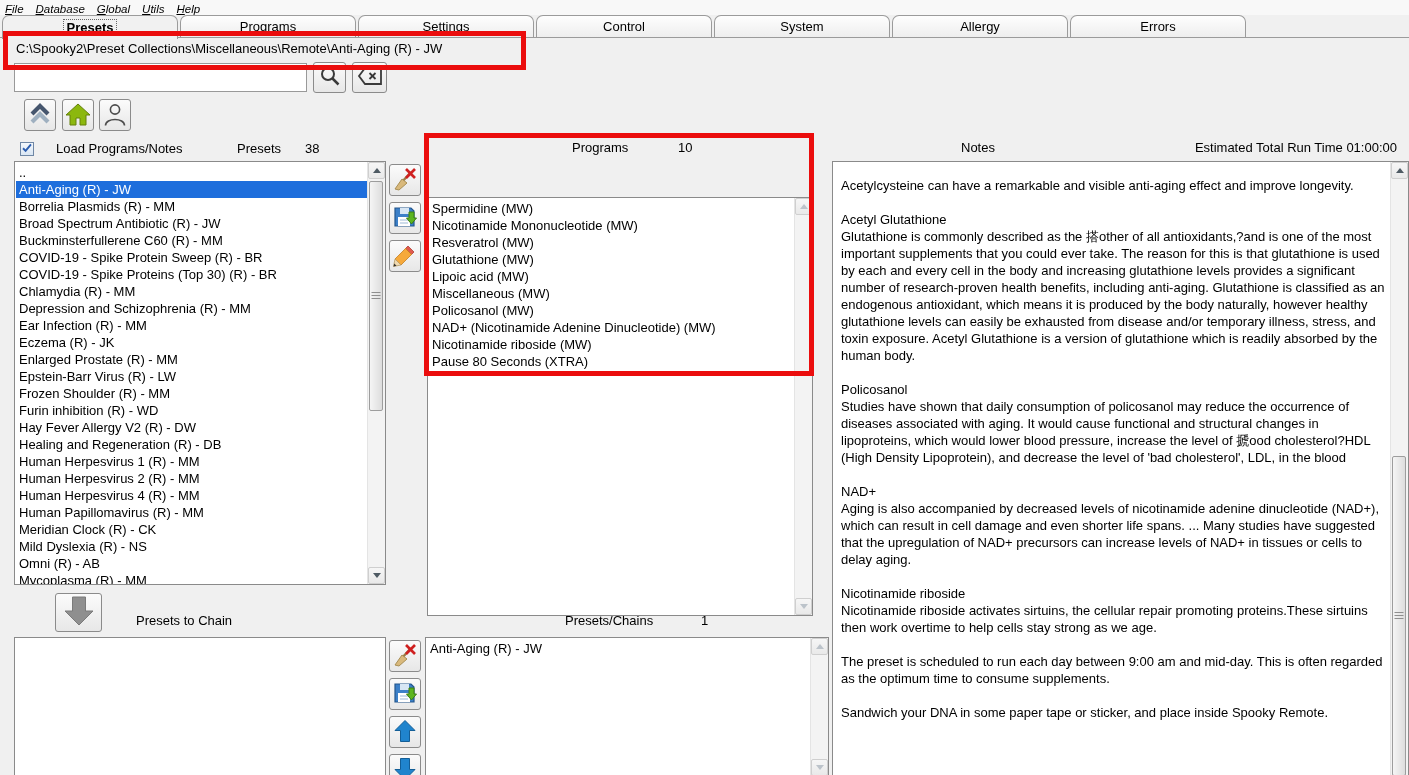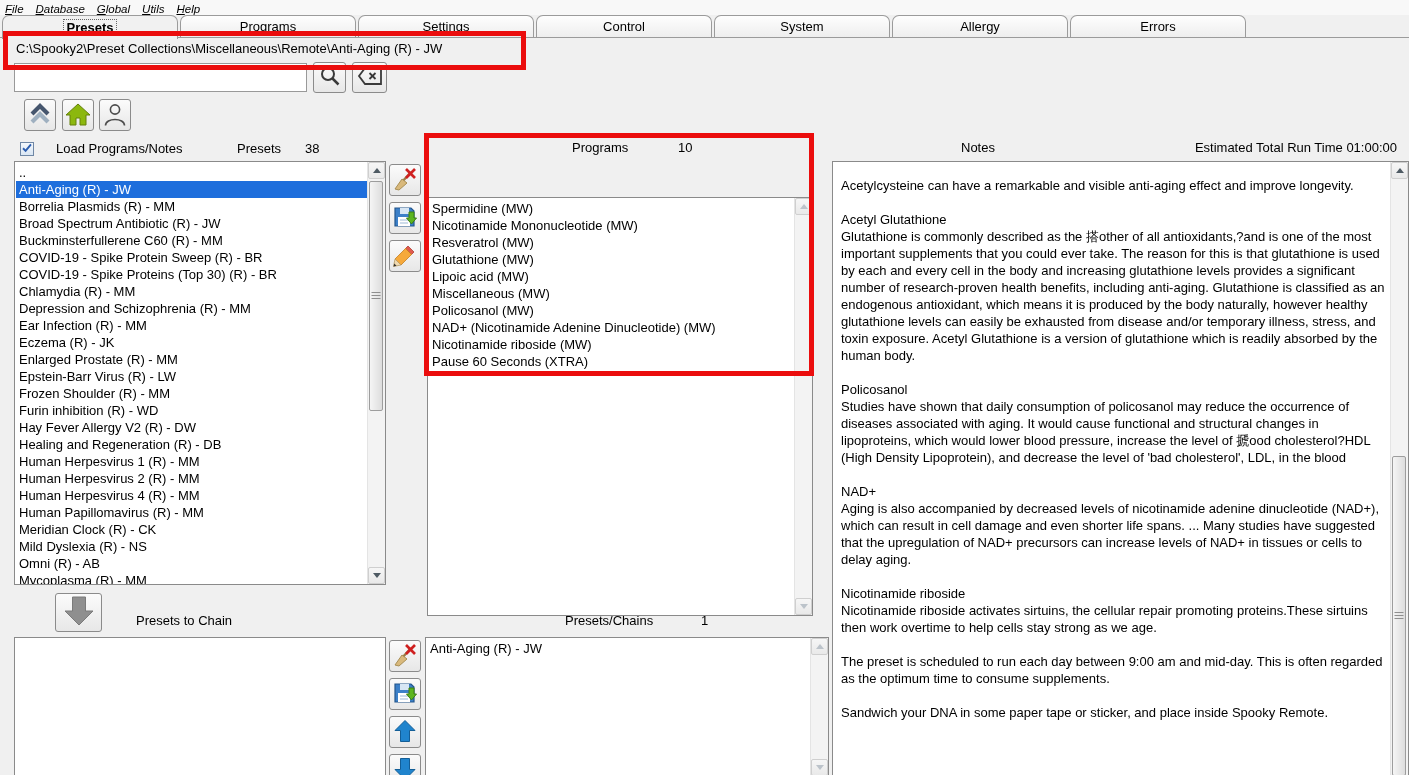--- a/index.html
+++ b/index.html
@@ -270,21 +270,21 @@
 
   <div class="list-item">Spermidine (MW)</div>
       <div class="list-item">Nicotinamide Mononucleotide (MW)</div>
       <div class="list-item">Resveratrol (MW)</div>
       <div class="list-item">Glutathione (MW)</div>
       <div class="list-item">Lipoic acid (MW)</div>
       <div class="list-item">Miscellaneous (MW)</div>
       <div class="list-item">Policosanol (MW)</div>
       <div class="list-item">NAD+ (Nicotinamide Adenine Dinucleotide) (MW)</div>
       <div class="list-item">Nicotinamide riboside (MW)</div>
-      <div class="list-item">Pause 60 Seconds (XTRA)</div>
+      <div class="list-item">Pause 80 Seconds (XTRA)</div>
     </div>
   <div class="vscroll">
     <div class="sb-btn up disabled">
         <div class="tri-up"></div>
       </div>
     <div class="sb-btn down disabled">
         <div class="tri-down"></div>
       </div>
   </div>
 </div>

